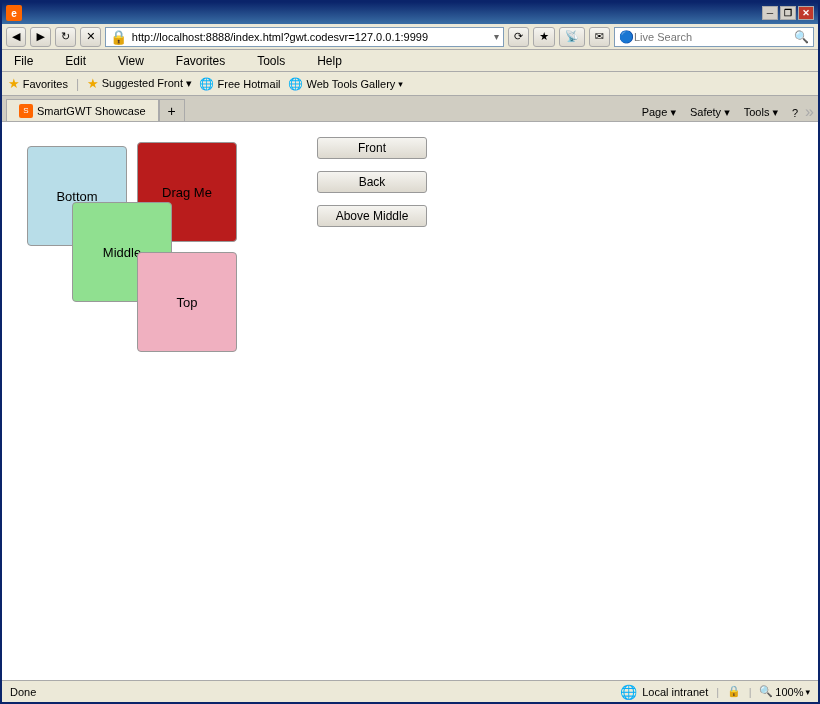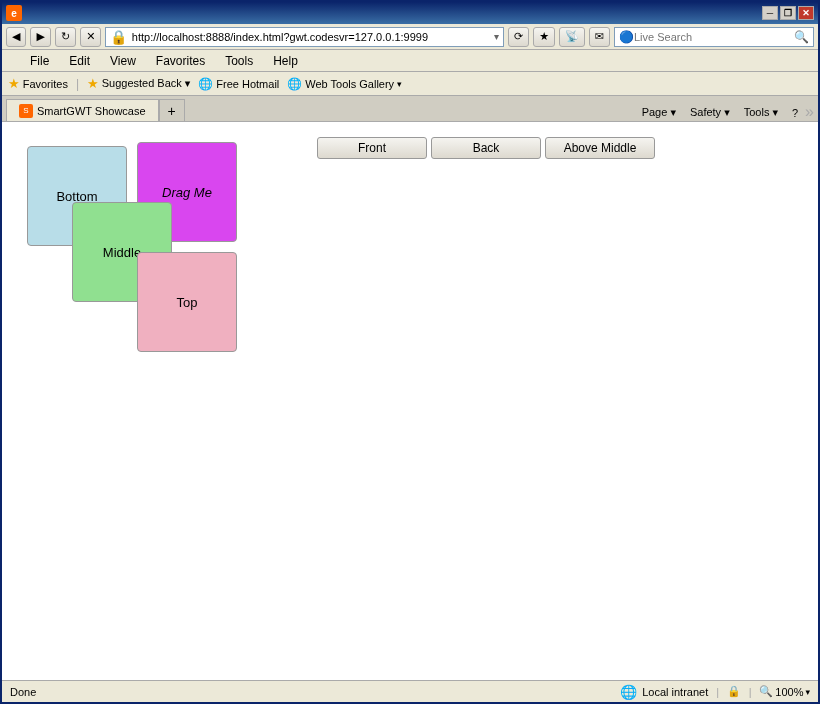--- a/index.html
+++ b/index.html
@@ -67,24 +67,24 @@
       height: 20px;
       padding: 0 4px;
       width: 200px;
       font-size: 11px;
     }
 
     
     .menu-bar {
       background: #ece9d8;
       border-bottom: 1px solid #aaa;
-      padding: 2px 20px;
+      padding: 2px 4px;
       display: flex;
       align-items: flex-start;
-      gap: 4px;
+      gap: 16px;
       height: 22px;
     }
     .menu-item {
       padding: 2px 8px;
       font-size: 12px;
       cursor: pointer;
     }
 
     
     .fav-bar {
@@ -166,44 +166,43 @@
       cursor: move;
     }
 
     .box-bottom {
       background: #b8dde8;
       left: 10px;
       top: 9px;
       z-index: 1;
     }
     .box-dragme {
-      background: #d946ef;
+      background: #b91c1c;
       left: 120px;
       top: 5px;
       z-index: 2;
-      font-style: italic;
     }
     .box-middle {
       background: #90e090;
       left: 55px;
       top: 65px;
       z-index: 3;
     }
     .box-top {
       background: #f0b0c0;
       left: 120px;
       top: 115px;
       z-index: 4;
     }
 
     
     .buttons-panel {
       display: inline-flex;
-      flex-direction: row;
-      gap: 4px;
+      flex-direction: column;
+      gap: 12px;
       vertical-align: top;
       margin-left: 30px;
     }
     .z-btn {
       background: linear-gradient(to bottom, #f5f4f0, #ddd9cf);
       border: 1px solid #999;
       border-radius: 3px;
       padding: 3px 12px;
       font-size: 12px;
       cursor: pointer;
@@ -292,21 +291,21 @@
   </div>
 
   <div class="fav-bar">
     <div class="fav-item">
       <span class="fav-star">★</span>
       <span>Favorites</span>
     </div>
     <span style="color:#aaa;">|</span>
     <div class="fav-item">
       <span class="fav-star">★</span>
-      <span>Suggested Back ▾</span>
+      <span>Suggested Front ▾</span>
     </div>
     <div class="fav-item">
       <span class="fav-ie-icon">🌐</span>
       <span>Free Hotmail</span>
     </div>
     <div class="fav-item">
       <span class="fav-ie-icon">🌐</span>
       <span>Web Tools Gallery</span>
       <span style="font-size:9px;">▾</span>
     </div>

